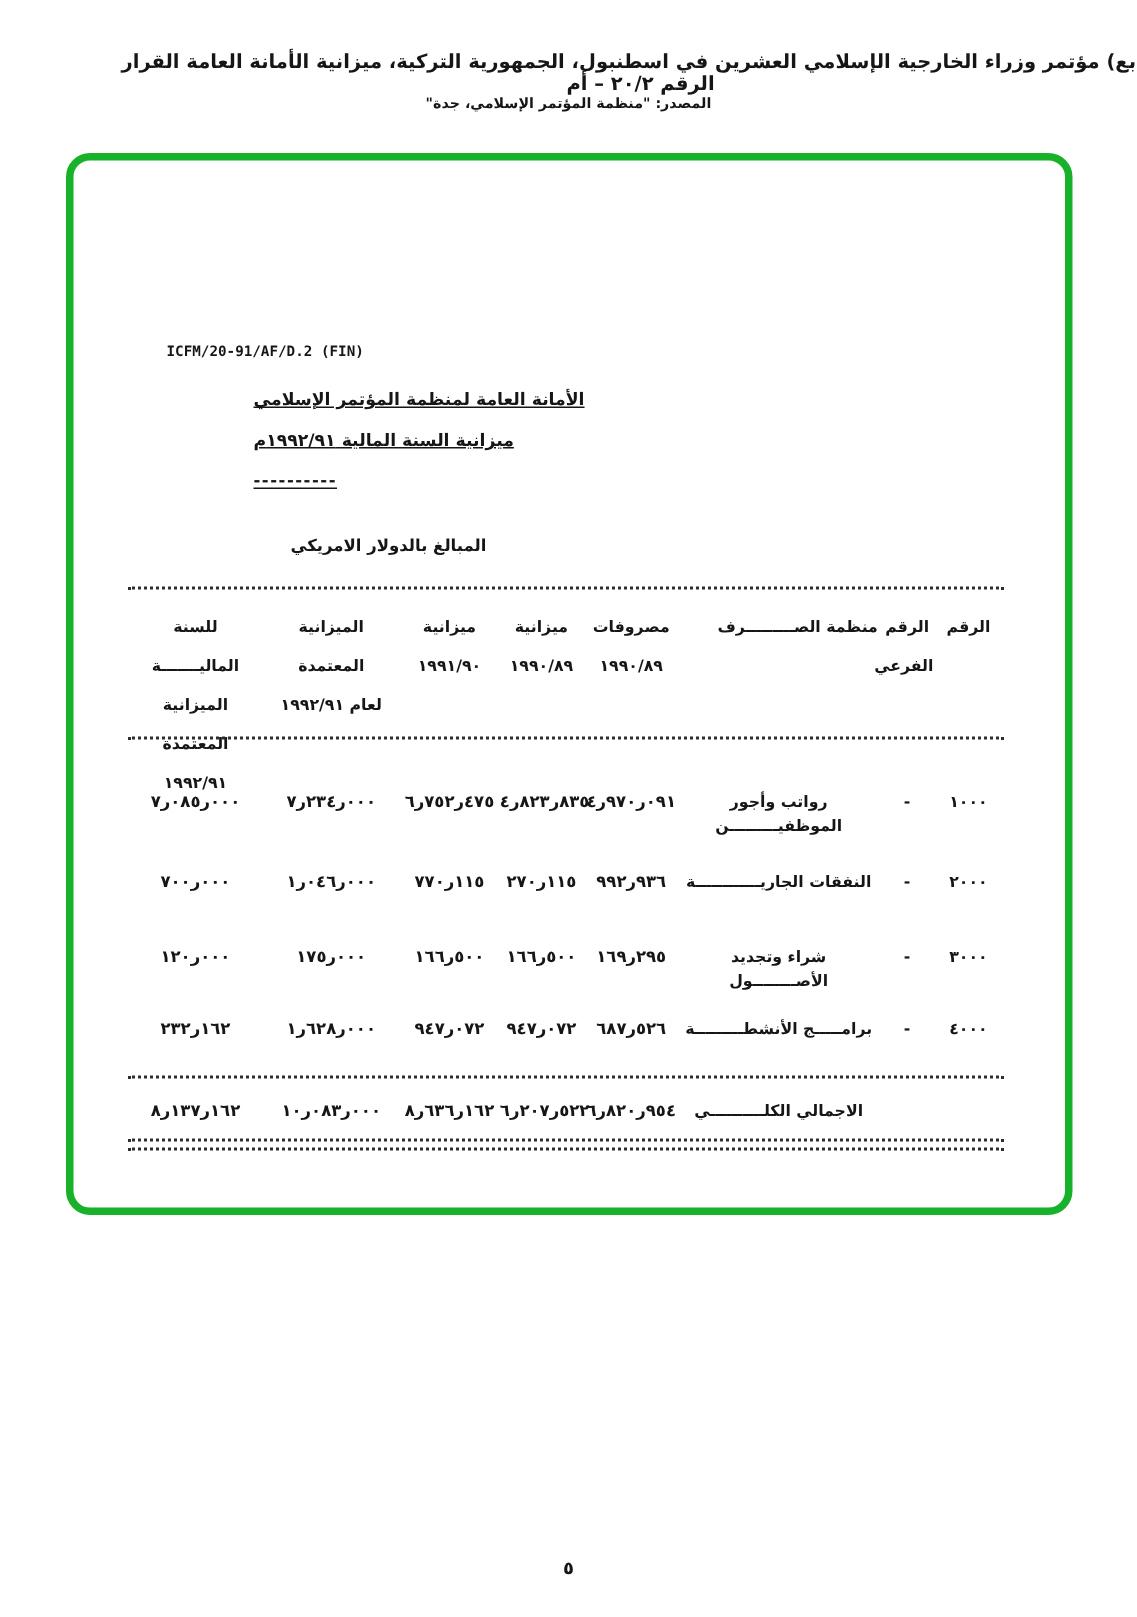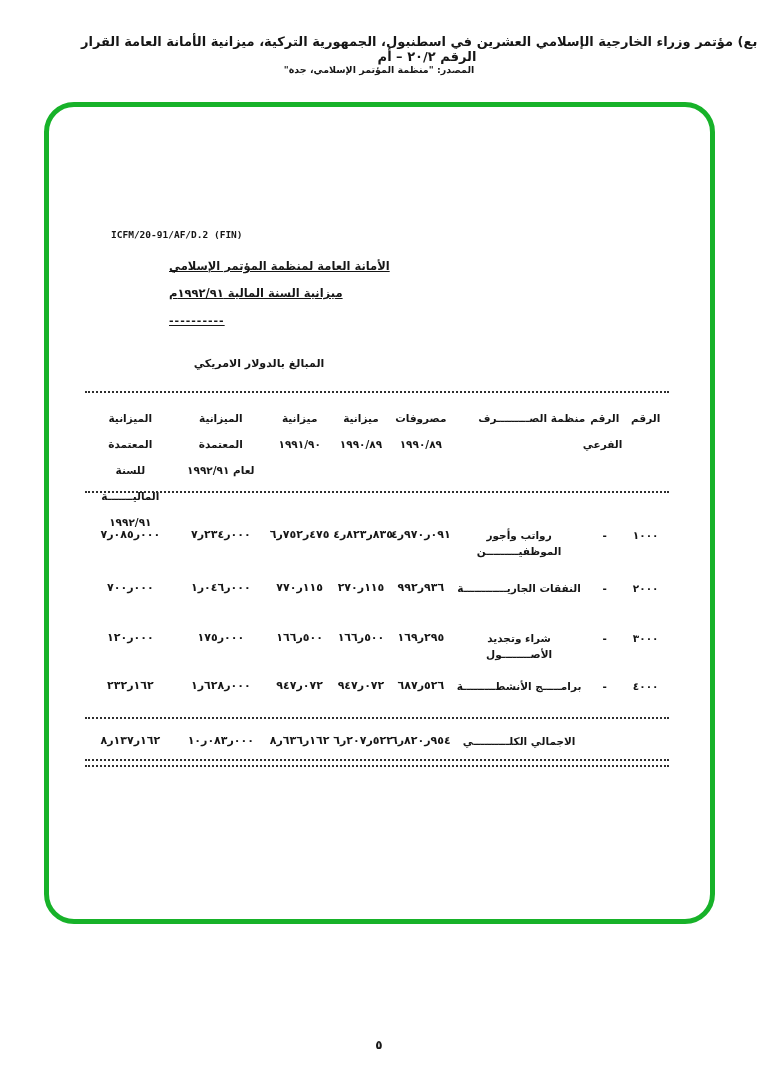--- a/index.html
+++ b/index.html
@@ -9,22 +9,22 @@
   }
   .tophead{
     position:absolute;top:34px;left:30px;width:698px;text-align:center;
     direction:rtl;font-size:13px;font-weight:700;letter-spacing:0.2px;margin-left:48px;
   }
   .source{
     position:absolute;top:64px;left:120px;width:518px;text-align:center;
     direction:rtl;font-size:9.5px;font-weight:700;
   }
   .frame{
-    position:absolute;left:44px;top:102px;width:671px;height:822px;
-    box-sizing:border-box;border:5px solid #17b229;border-radius:30px;
+    position:absolute;left:44px;top:102px;width:671px;height:708px;
+    box-sizing:border-box;border:5px solid #17b229;border-radius:16px;
     background:#fff;
   }
   .ref{
     position:absolute;left:62px;top:122px;
     font-family:"DejaVu Sans Mono",monospace;font-size:9.5px;font-weight:700;
     direction:ltr;
   }
   .titles{
     position:absolute;left:120px;top:146px;width:330px;text-align:left;
     direction:rtl;font-size:11.5px;font-weight:700;line-height:27px;text-decoration:underline;
@@ -110,22 +110,22 @@
     <div class="cell">
       <span class="hline">ميزانية</span>
       <span class="hline">١٩٩١/٩٠</span>
     </div>
     <div class="cell">
       <span class="hline">الميزانية</span>
       <span class="hline">المعتمدة</span>
       <span class="hline">لعام ١٩٩٢/٩١</span>
     </div>
     <div class="cell">
+      <span class="hline">للسنة الماليـــــــة</span>
       <span class="hline">الميزانية المعتمدة</span>
-      <span class="hline">للسنة الماليـــــــة</span>
       <span class="hline">١٩٩٢/٩١</span>
     </div>
   </div>
 
   <div class="dots d2"></div>
 
   <div class="trow r1">
     <div class="cell c-num">١٠٠٠</div>
     <div class="cell c-sub">-</div>
     <div class="cell c-items">رواتب وأجور الموظفيـــــــــن</div>

